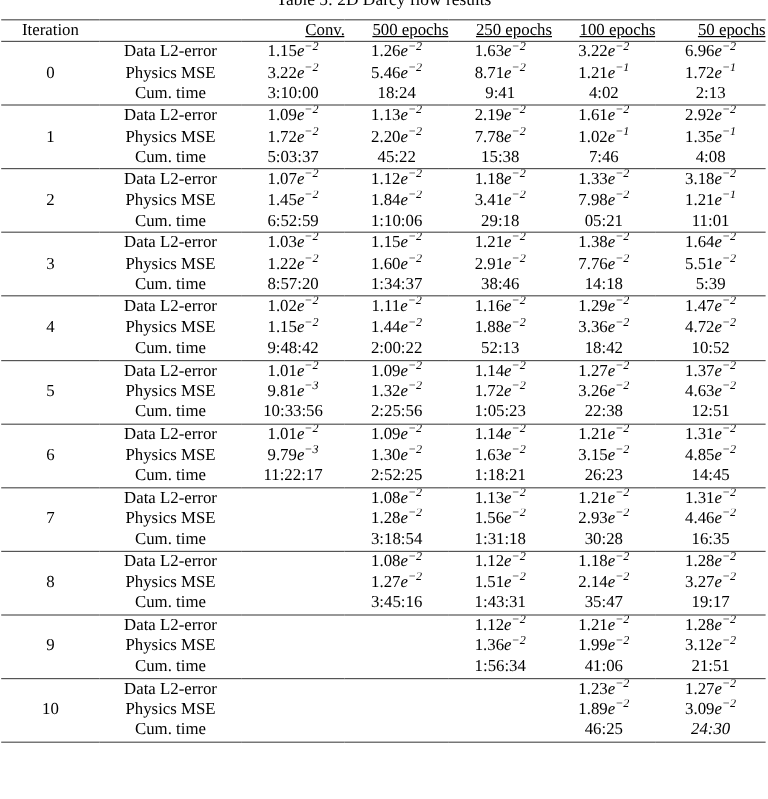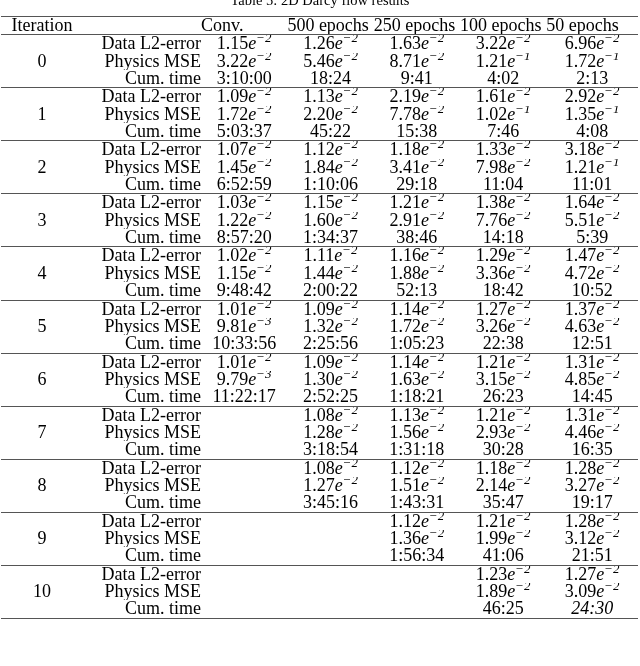--- a/index.html
+++ b/index.html
@@ -34,21 +34,21 @@
     overflow: hidden;
     height: 16px;
   }
   
   table.results {
     position: absolute;
     top: 16px;
     left: 1px;
     width: 637px;
     border-collapse: collapse;
-    font-size: 18px;
+    font-size: 14px;
     table-layout: fixed;
   }
   table.results td, table.results th {
     padding: 0;
     margin: 0;
     border: 0;
     font-weight: normal;
     height: 17.35px;
     line-height: 17.35px;
     vertical-align: middle;
@@ -67,29 +67,29 @@
   col.c-iter   { width: 78px; }
   col.c-metric { width: 112px; }
   col.c-val    { width: 82px; }
   col.c-val-l  { width: 87px; }
 
   .iter-cell {
     text-align: center;
     vertical-align: middle;
   }
   .metric-cell {
-    text-align: right;
+    text-align: center;
     padding-right: 7px;
   }
   .val-cell {
     text-align: center;
   }
   .hdr-iter   { text-align: center; }
   .hdr-blank  { text-align: center; }
-  .hdr-val    { text-align: left; }
+  .hdr-val    { text-align: right; text-decoration: underline; }
 
   .hdr-row td { height: 22px; line-height: 22px; }
 
   
   .sci { font-style: normal; }
   .sci i {
     font-style: italic;
   }
   .sci sup {
     font-size: 0.72em;
@@ -190,21 +190,21 @@
           <td class="val-cell vr"><span class="sci">1.84<i>e</i><sup>−2</sup></span></td>
           <td class="val-cell vr"><span class="sci">3.41<i>e</i><sup>−2</sup></span></td>
           <td class="val-cell vr"><span class="sci">7.98<i>e</i><sup>−2</sup></span></td>
           <td class="val-cell"><span class="sci">1.21<i>e</i><sup>−1</sup></span></td>
         </tr>
         <tr>
           <td class="metric-cell vr">Cum. time</td>
           <td class="val-cell vr">6:52:59</td>
           <td class="val-cell vr">1:10:06</td>
           <td class="val-cell vr">29:18</td>
-          <td class="val-cell vr">11:04</td>
+          <td class="val-cell vr">05:21</td>
           <td class="val-cell">11:01</td>
         </tr>
         <tr class="midrule">
           <td class="iter-cell vl vr" rowspan="3">3</td>
           <td class="metric-cell vr">Data L2-error</td>
           <td class="val-cell vr"><span class="sci">1.03<i>e</i><sup>−2</sup></span></td>
           <td class="val-cell vr"><span class="sci">1.15<i>e</i><sup>−2</sup></span></td>
           <td class="val-cell vr"><span class="sci">1.21<i>e</i><sup>−2</sup></span></td>
           <td class="val-cell vr"><span class="sci">1.38<i>e</i><sup>−2</sup></span></td>
           <td class="val-cell"><span class="sci">1.64<i>e</i><sup>−2</sup></span></td>

